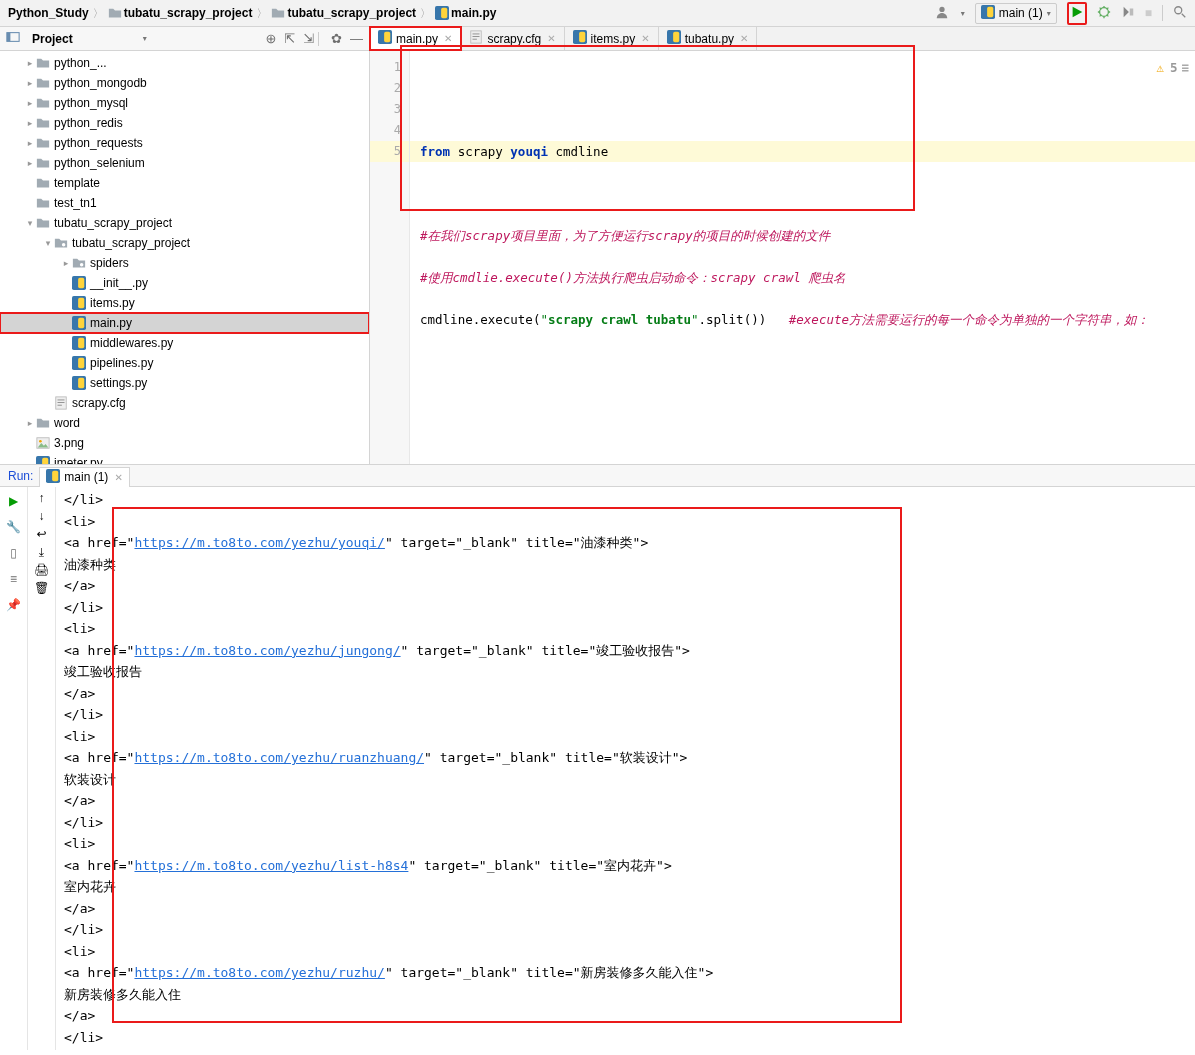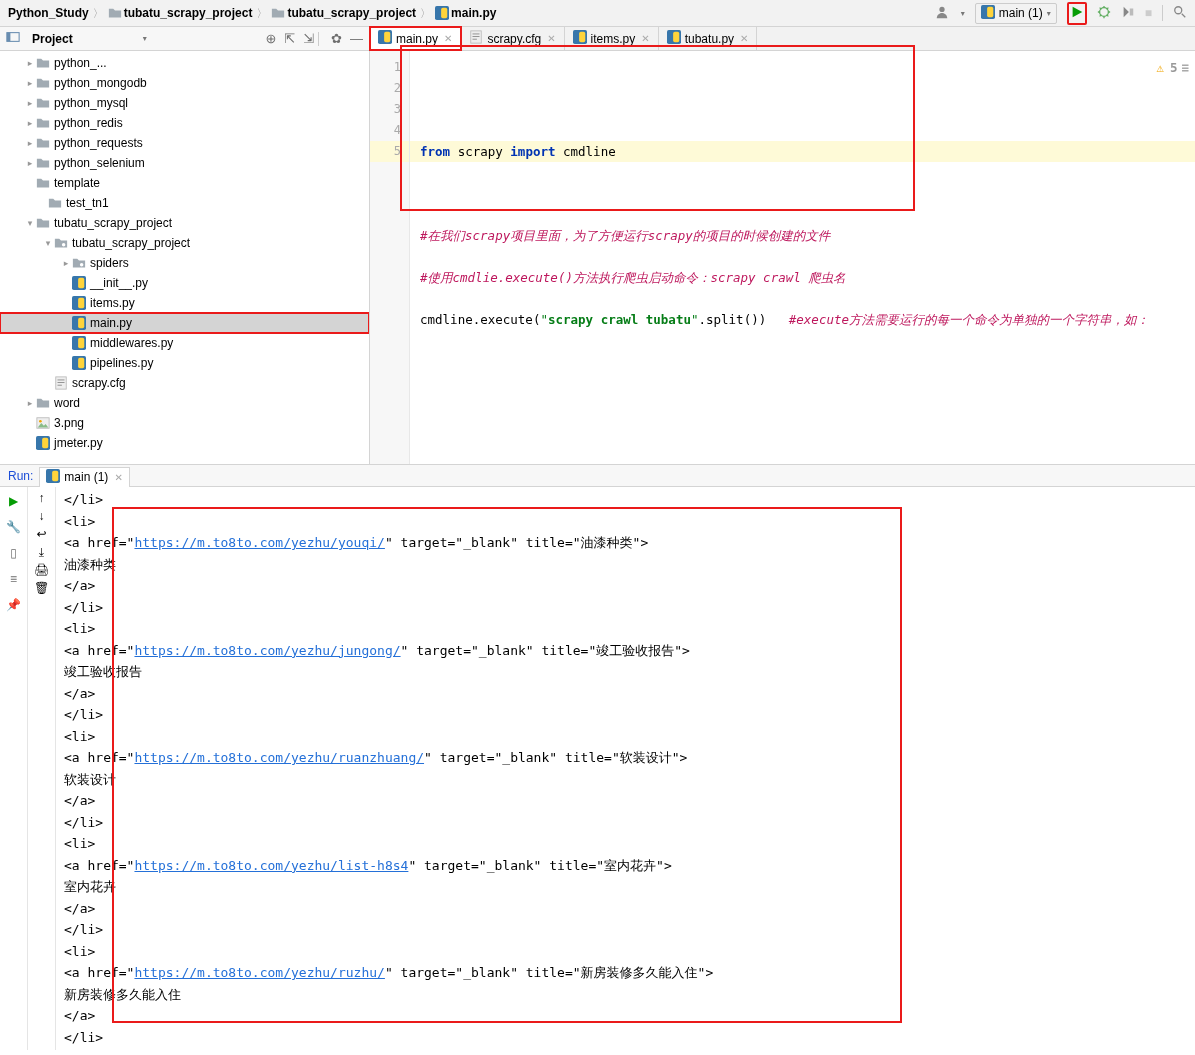--- a/index.html
+++ b/index.html
@@ -200,21 +200,21 @@
         </div>
         <div class="tree-row" style="padding-left: 24px;">
           <span class="tw"></span>
           <span class="file-icon">
             <svg class="fi" viewBox="0 0 16 16">
               <path fill="#a1abb3" d="M1 3h5l2 2h7v8H1z"></path>
             </svg>
           </span>
           <span>template</span>
         </div>
-        <div class="tree-row" style="padding-left: 36px;">
+        <div class="tree-row" style="padding-left: 24px;">
           <span class="tw"></span>
           <span class="file-icon">
             <svg class="fi" viewBox="0 0 16 16">
               <path fill="#a1abb3" d="M1 3h5l2 2h7v8H1z"></path>
             </svg>
           </span>
           <span>test_tn1</span>
         </div>
         <div class="tree-row" style="padding-left: 24px;">
           <span class="tw">▾</span>
@@ -287,20 +287,30 @@
         </div>
         <div class="tree-row" style="padding-left: 60px;">
           <span class="tw"></span>
           <span class="file-icon">
             <svg class="fi" viewBox="0 0 16 16">
               <rect width="16" height="16" rx="2" fill="#3776ab"></rect>
               <rect x="7" y="2" width="7" height="12" rx="2" fill="#ffd43b"></rect>
             </svg>
           </span>
           <span>pipelines.py</span>
+        </div>
+        <div class="tree-row" style="padding-left: 60px;">
+          <span class="tw"></span>
+          <span class="file-icon">
+            <svg class="fi" viewBox="0 0 16 16">
+              <rect width="16" height="16" rx="2" fill="#3776ab"></rect>
+              <rect x="7" y="2" width="7" height="12" rx="2" fill="#ffd43b"></rect>
+            </svg>
+          </span>
+          <span>settings.py</span>
         </div>
         <div class="tree-row" style="padding-left: 42px;">
           <span class="tw"></span>
           <span class="file-icon">
             <svg class="fi" viewBox="0 0 16 16">
               <rect x="2" y="1" width="12" height="14" fill="#eee" stroke="#bbb"></rect>
               <rect x="4" y="4" width="8" height="1" fill="#888"></rect>
               <rect x="4" y="7" width="8" height="1" fill="#888"></rect>
               <rect x="4" y="10" width="5" height="1" fill="#888"></rect>
             </svg>
@@ -386,21 +396,21 @@
           <div class="ln cur">5</div>
         </div>
       <div class="code">
         <div class="cur-line"></div>
         <div class="box-red" style="left:-10px;top:-6px;width:515px;height:166px"></div>
         <div class="inspect">
           <span>⚠</span>
           <span class="five">5</span>
           <span class="ham">≡</span>
         </div>
-<div class="cl"><span class="kw">from</span><span> scrapy </span><span class="kw">import</span><span> cmdline</span></div>
+<div class="cl"><span class="kw">from</span><span> scrapy </span><span class="kw">youqi</span><span> cmdline</span></div>
 <div class="cl">&nbsp;</div>
 <div class="cl"><span class="com">#在我们scrapy项目里面，为了方便运行scrapy的项目的时候创建的文件</span></div>
 <div class="cl"><span class="com">#使用cmdlie.execute()方法执行爬虫启动命令：scrapy crawl 爬虫名</span></div>
 <div class="cl"><span>cmdline.execute(</span><span class="sstr">"</span><span class="str">scrapy crawl tubatu</span><span class="sstr">"</span><span>.split())   </span><span class="com">#execute方法需要运行的每一个命令为单独的一个字符串，如：</span></div>
       </div>
     </div>
   </div>
 </div>
 
 <div class="run-wrap">

